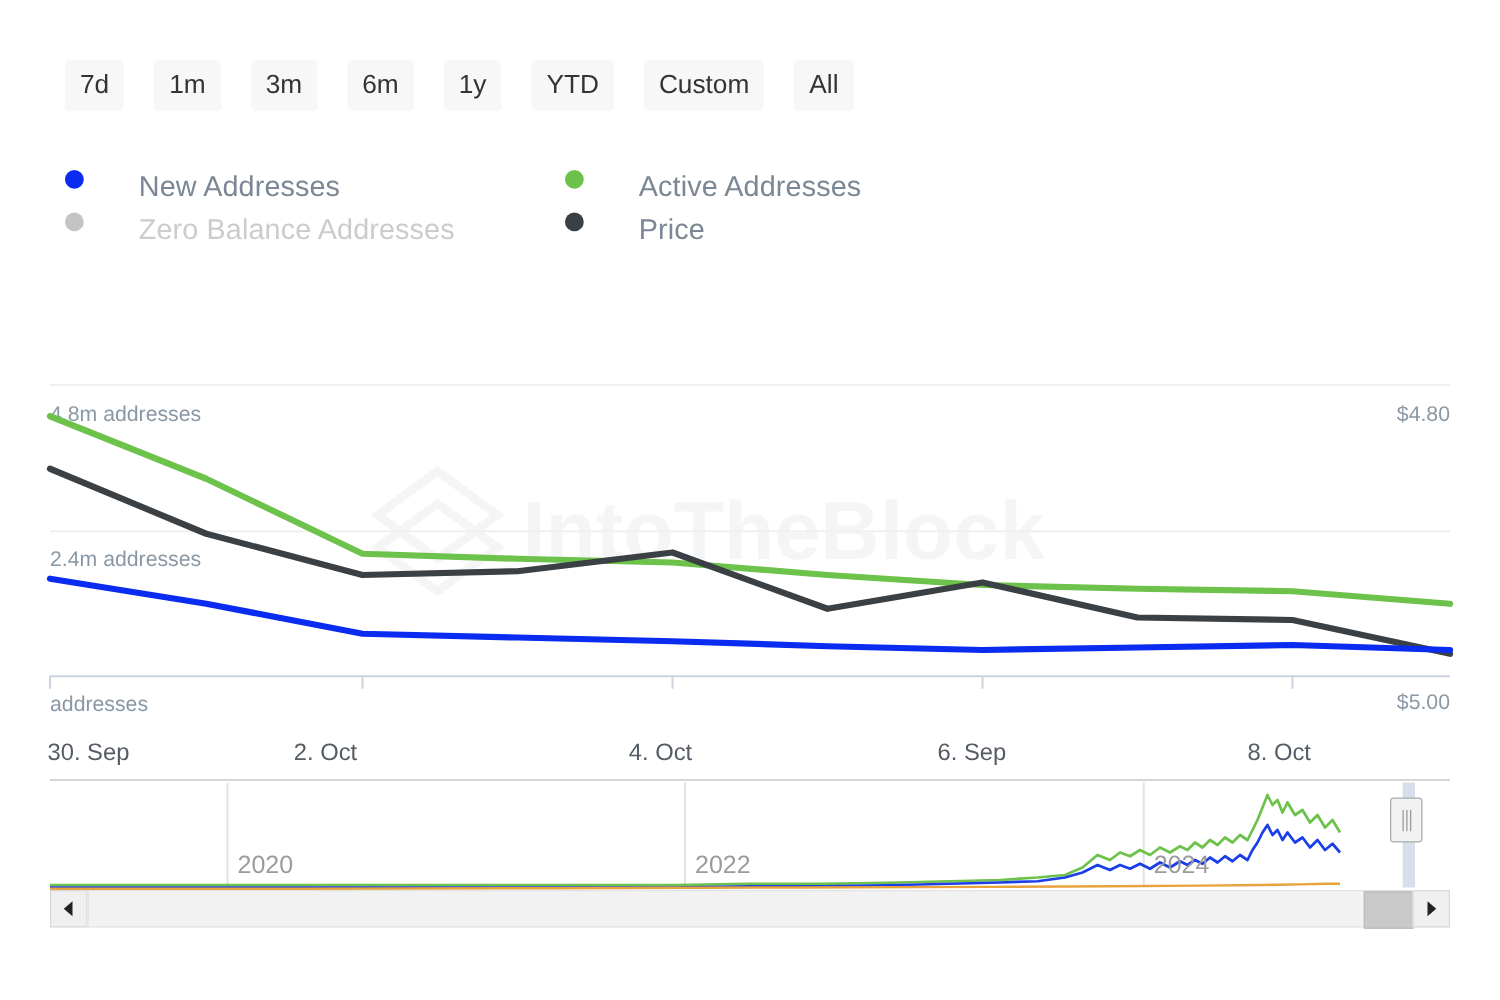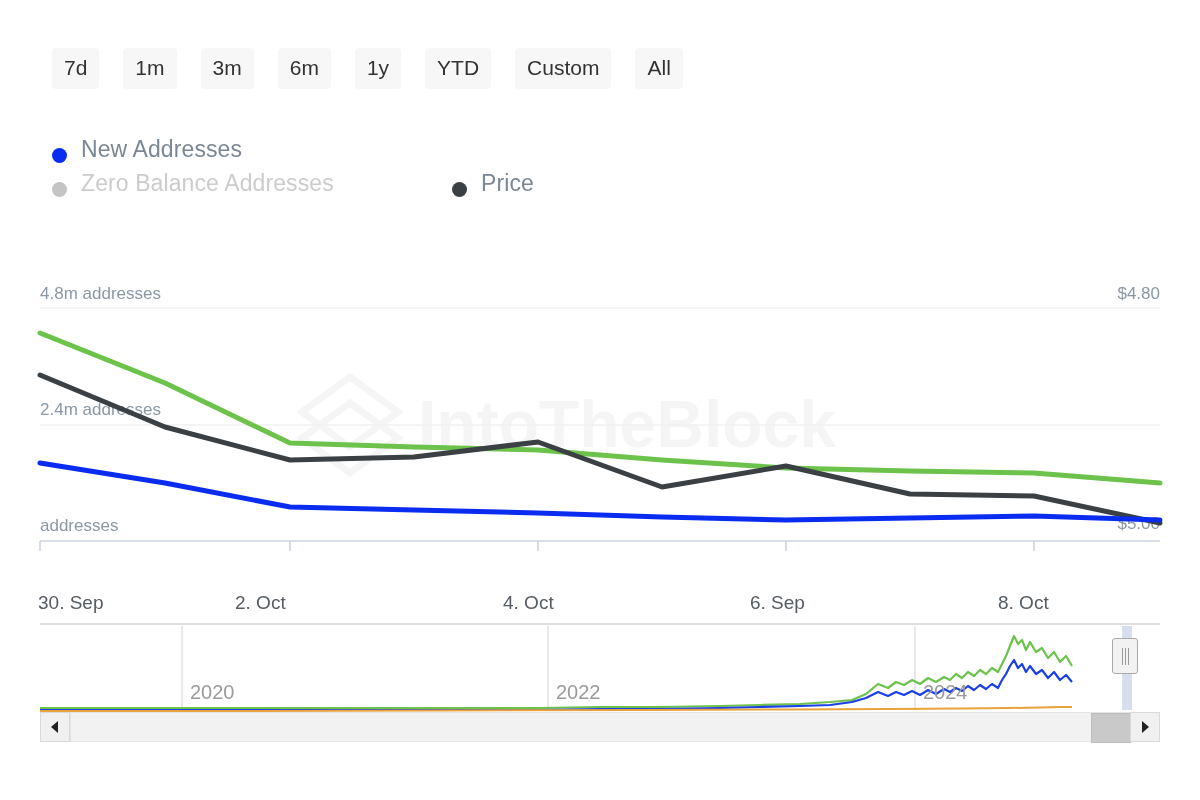--- a/index.html
+++ b/index.html
@@ -45,23 +45,24 @@
     top: 132px;
     width: 760px;
   }
   .legend-row {
     display: flex;
     align-items: center;
     height: 34px;
   }
   .legend-item {
     display: flex;
-    align-items: flex-end;
+    align-items: flex-start;
     cursor: pointer;
     white-space: nowrap;
+    gap: 30px;
   }
   .legend-item.col1 { width: 400px; }
   .legend-dot {
     width: 15px;
     height: 15px;
     border-radius: 50%;
     display: inline-block;
     margin-right: 14px;
     flex: none;
   }
@@ -78,20 +79,21 @@
     left: 0;
     top: 255px;
     width: 1200px;
     height: 345px;
   }
   .axis-label {
     position: absolute;
     font-size: 17px;
     color: #8a98a5;
     white-space: nowrap;
+    margin-top: 38px;
   }
   .lbl-top-left  { left: 40px;  top: 284px; }
   .lbl-mid-left  { left: 40px;  top: 400px; }
   .lbl-bot-left  { left: 40px;  top: 516px; }
   .lbl-top-right { right: 40px; top: 284px; }
   .lbl-bot-right { right: 40px; top: 514px; }
 
   .x-label {
     position: absolute;
     font-size: 19px;
@@ -199,20 +201,24 @@
   <button class="range-btn">Custom</button>
   <button class="range-btn">All</button>
 </div>
 
 <div class="legend">
   <div class="legend-row">
     <div class="legend-item col1">
       <span class="legend-dot" style="background:#0a2bf0"></span>
       <span class="legend-label">New Addresses</span>
     </div>
+    <div class="legend-item">
+      <span class="legend-dot" style="background:#6cc24a"></span>
+      <span class="legend-label">Active Addresses</span>
+    </div>
   </div>
   <div class="legend-row">
     <div class="legend-item col1 disabled">
       <span class="legend-dot" style="background:#c4c4c4"></span>
       <span class="legend-label">Zero Balance Addresses</span>
     </div>
     <div class="legend-item">
       <span class="legend-dot" style="background:#3b4045"></span>
       <span class="legend-label">Price</span>
     </div>

